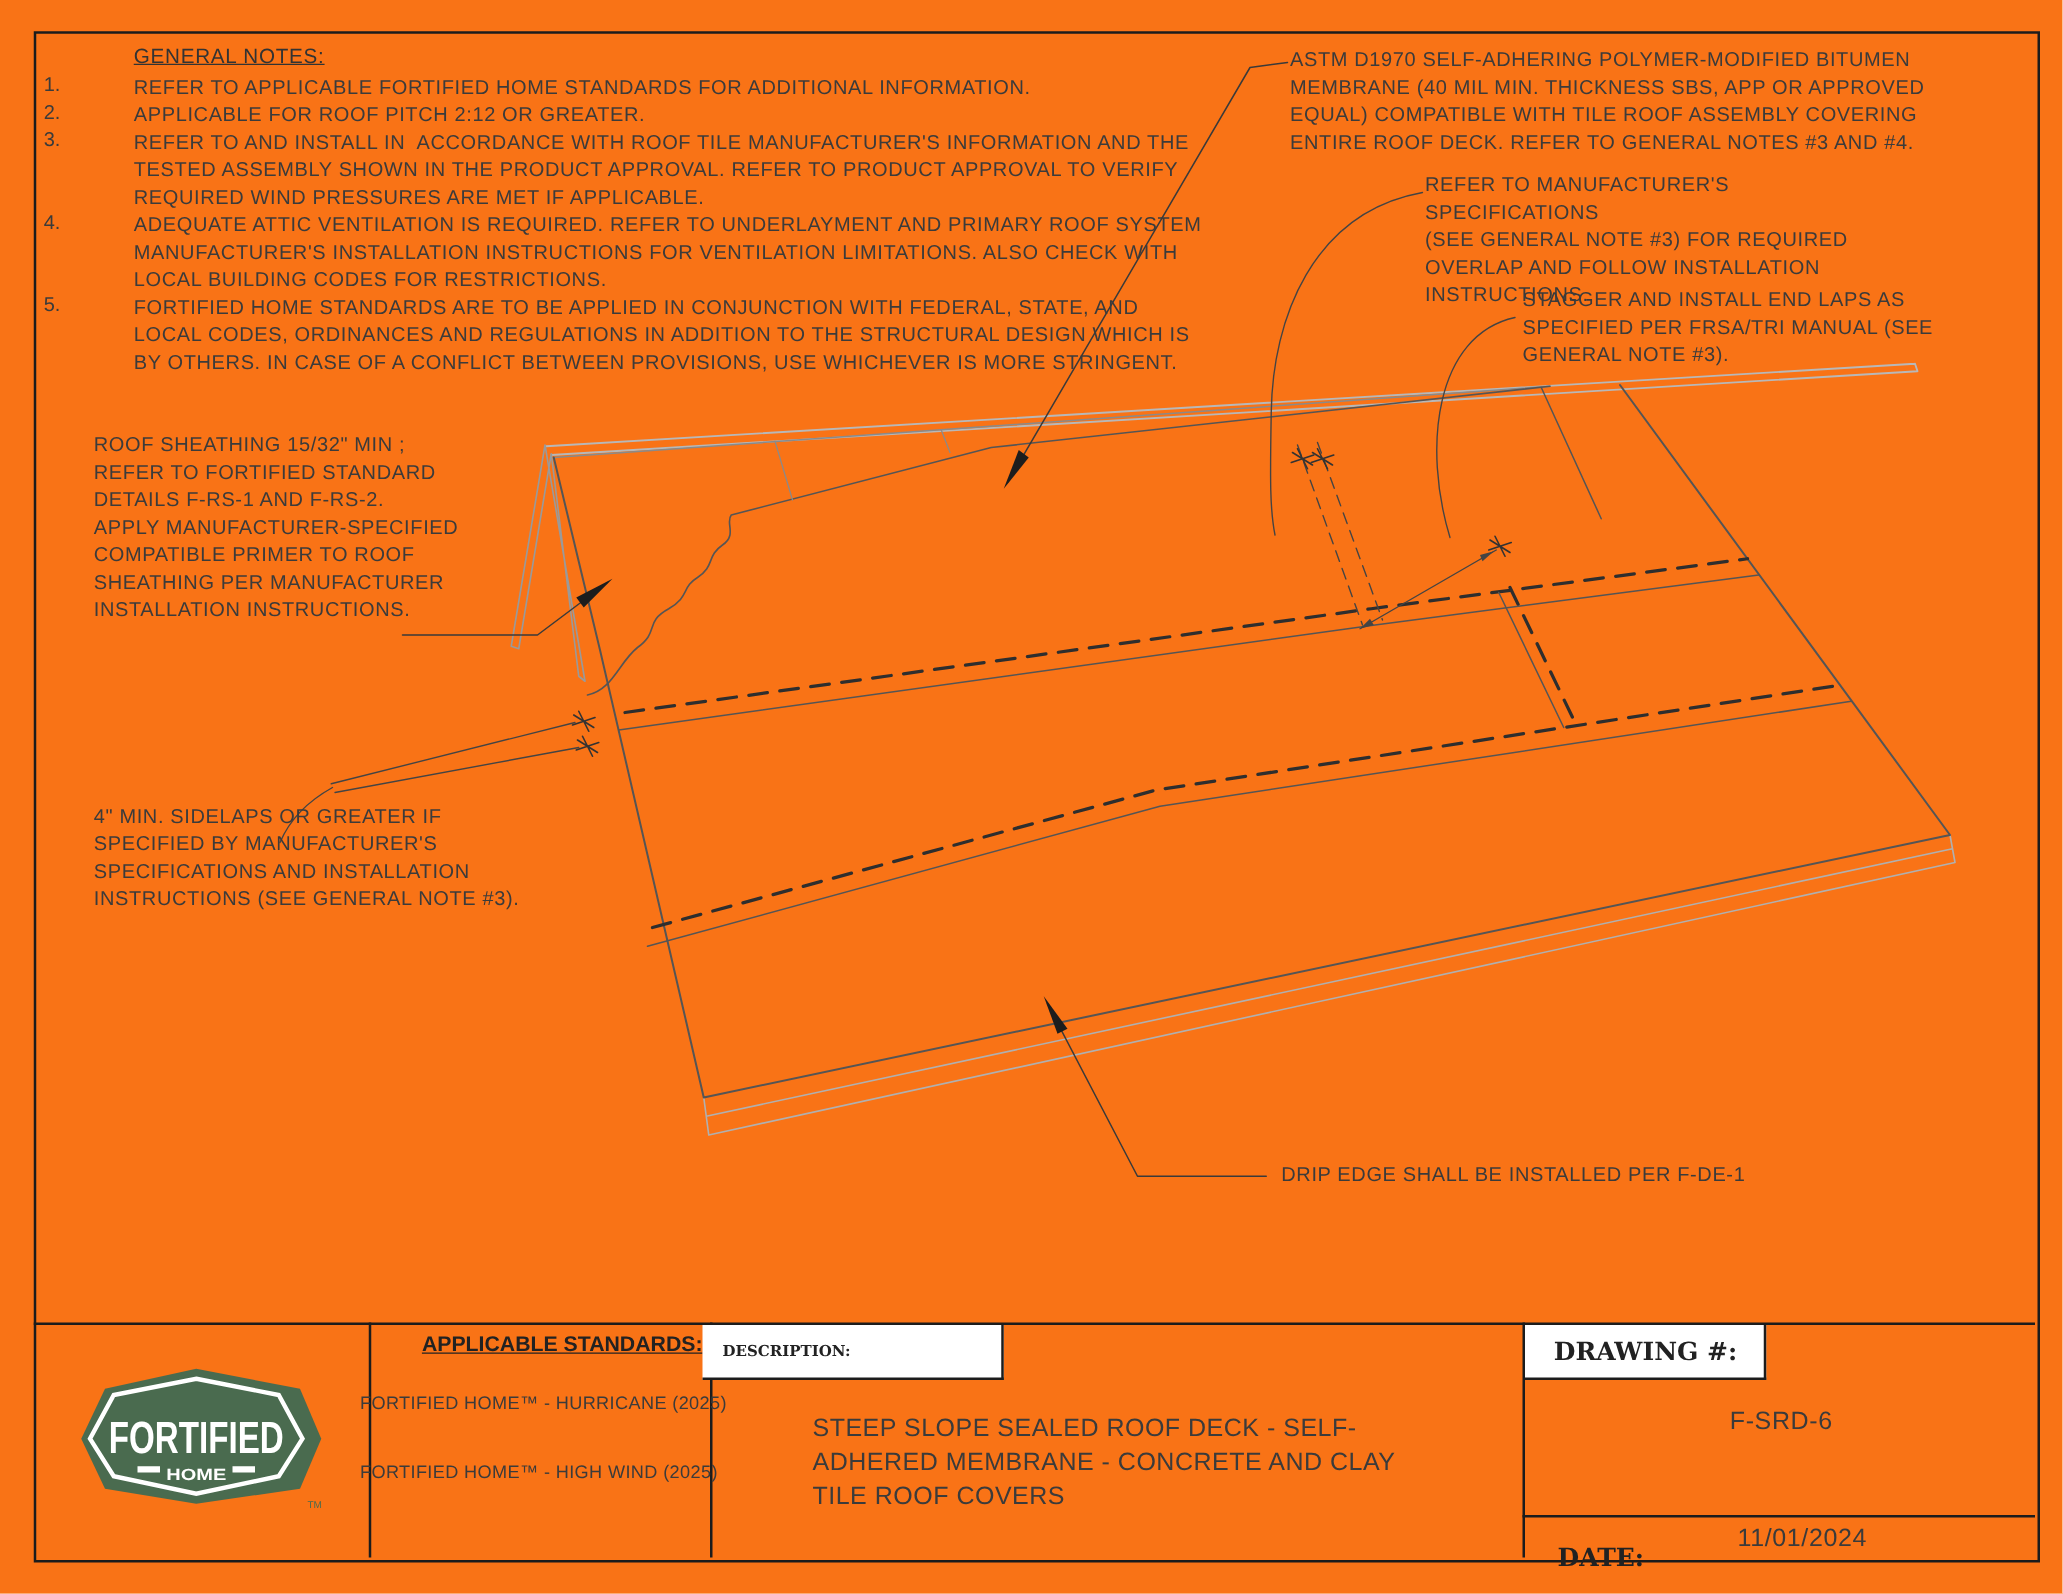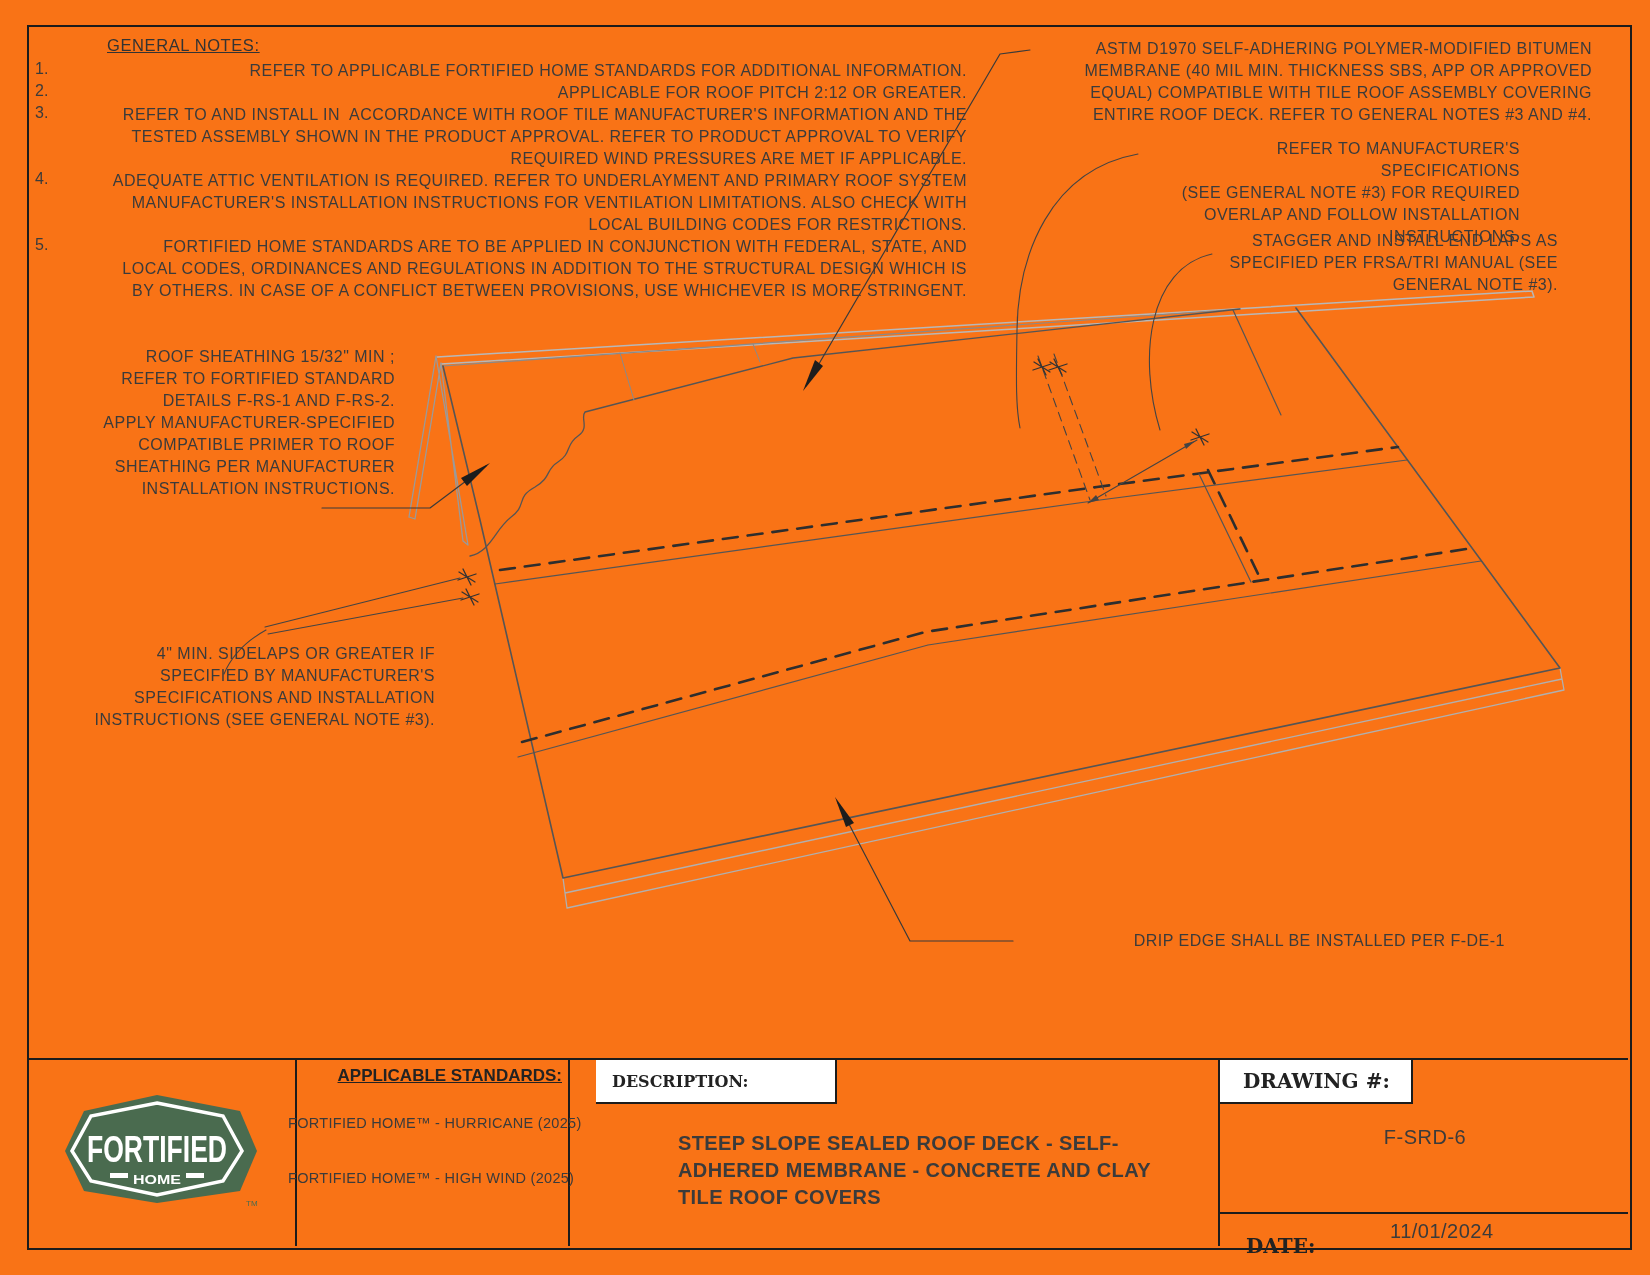--- a/index.html
+++ b/index.html
@@ -2,33 +2,33 @@
 <html><head>
 <meta charset="utf-8">
 <style>
   html,body{margin:0;padding:0;background:#ffffff;}
   #sheet{
     position:relative;width:1650px;height:1275px;background:#f97316;overflow:hidden;
     font-family:"Liberation Sans",sans-serif;color:#3d3d3d;
   }
   .border-box{position:absolute;left:27px;top:25px;width:1601px;height:1221px;border:2px solid #1c1c1c;}
   svg{position:absolute;left:0;top:0;}
-  .txt{position:absolute;font-size:16px;line-height:22px;letter-spacing:.5px;color:#3b3b3b;white-space:pre-wrap;text-align:right;}
+  .txt{position:absolute;font-size:16px;line-height:22px;letter-spacing:.5px;color:#3b3b3b;white-space:pre-wrap;}
   .notes-head{position:absolute;left:107px;top:36px;font-size:16.5px;letter-spacing:.6px;text-decoration:underline;color:#333;}
   .note-num{position:absolute;left:35px;width:40px;font-size:16px;color:#3b3b3b;}
   .note-text{position:absolute;left:107px;width:860px;}
   
   .tb-line{position:absolute;background:#1c1c1c;}
   .label-box{position:absolute;border-right:2px solid #1c1c1c;border-bottom:2px solid #1c1c1c;background:#fff;
     font-family:"DejaVu Serif",serif;font-weight:700;color:#222;display:flex;align-items:center;padding-left:16px;}
   .serif-label{font-family:"DejaVu Serif",serif;font-weight:700;color:#222;margin-top:16px;}
   .std-head{position:absolute;left:300px;top:1066px;width:262px;text-align:right;
     font-family:Liberation Sans, sans-serif;font-weight:700;font-size:17px;text-decoration:underline;color:#222;}
   .std-item{position:absolute;left:288px;width:286px;text-align:center;font-size:14.5px;letter-spacing:.3px;color:#3b3b3b;white-space:nowrap;}
-  .desc-text{position:absolute;left:678px;top:1130px;width:500px;font-size:20px;line-height:27px;letter-spacing:.4px;color:#3b3b3b;white-space:pre-wrap;font-weight:bold;}
+  .desc-text{position:absolute;left:650px;top:1130px;width:500px;font-size:20px;line-height:27px;letter-spacing:.4px;color:#3b3b3b;white-space:pre-wrap;}
   .drw-num{position:absolute;left:1220px;top:1126px;width:410px;text-align:center;font-size:20px;letter-spacing:.5px;color:#3b3b3b;}
   .date-label{position:absolute;left:1246px;top:1218px;font-size:20px;}
   .date-value{position:absolute;left:1390px;top:1220px;font-size:20px;letter-spacing:.5px;color:#3b3b3b;}
 </style>
 </head>
 <body>
 
 <div id="sheet">
 
   <div class="border-box"></div>
@@ -157,21 +157,21 @@
     <rect x="48" y="79" width="18" height="5" fill="#ffffff"></rect>
     <rect x="124" y="79" width="18" height="5" fill="#ffffff"></rect>
     <text x="95" y="90" text-anchor="middle" font-family="Liberation Sans, sans-serif" font-weight="bold" font-size="13" fill="#ffffff" textLength="48" lengthAdjust="spacingAndGlyphs">HOME</text>
     <text x="184" y="112" font-family="Liberation Sans, sans-serif" font-size="8" fill="#4A6B4F">TM</text>
   </svg>
 
   <div class="std-head">APPLICABLE STANDARDS:</div>
   <div class="std-item" style="top:1115px;">FORTIFIED HOME™ - HURRICANE (2025)</div>
   <div class="std-item" style="top:1170px;">FORTIFIED HOME™ - HIGH WIND (2025)</div>
 
-  <div class="label-box" style="left:596px;top:1060px;width:223px;height:42px;font-size:16px;">
+  <div class="label-box" style="left:562px;top:1060px;width:223px;height:42px;font-size:12px;">
     <span>DESCRIPTION:</span>
   </div>
   <div class="desc-text">STEEP SLOPE SEALED ROOF DECK - SELF-
 ADHERED MEMBRANE - CONCRETE AND CLAY
 TILE ROOF COVERS</div>
 
   <div class="label-box" style="left:1220px;top:1060px;width:168px;height:42px;font-size:20px;padding-left:23px;">
     <span>DRAWING #:</span>
   </div>
   <div class="drw-num">F-SRD-6</div>

